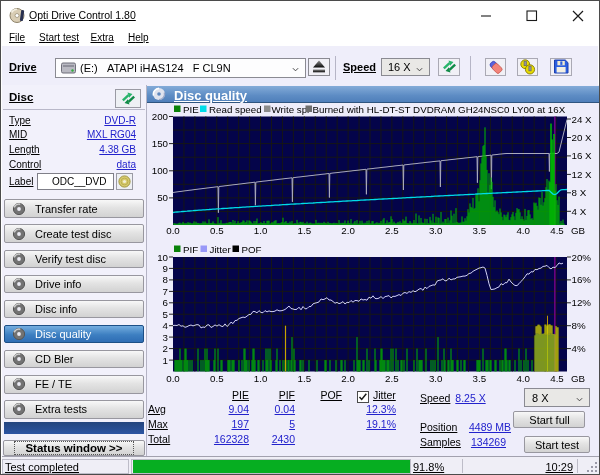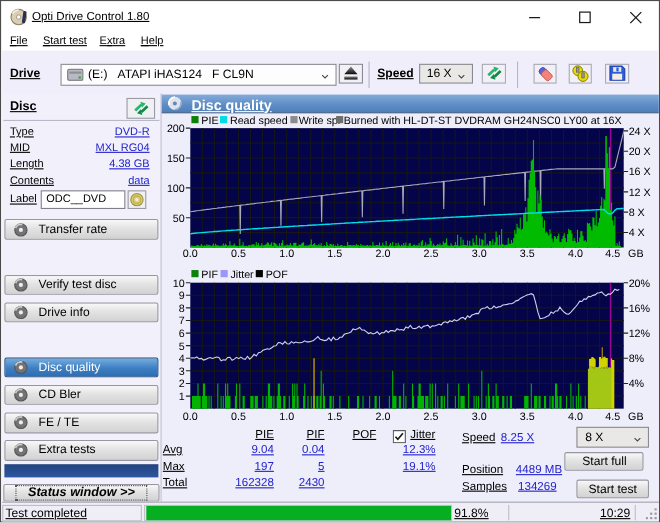--- a/index.html
+++ b/index.html
@@ -123,59 +123,77 @@
 <path d="M9 14.5 L3.8 12.8 L7.4 8.8 Z" fill="#0f8a46"></path>
       </svg>
     </div>
 <div class="abs" style="left:2px;top:108px;width:142px;height:1px;background:#b9b8c9"></div>
 <div class="lbl s10" style="left:8px;top:114px">Type</div>
     <div class="lbl s10 blue" style="right:463px;top:114px">DVD-R</div>
 <div class="lbl s10" style="left:8px;top:128px">MID</div>
     <div class="lbl s10 blue" style="right:463px;top:128px">MXL RG04</div>
 <div class="lbl s10" style="left:8px;top:143px">Length</div>
     <div class="lbl s10 blue" style="right:463px;top:143px">4.38 GB</div>
-<div class="lbl s10" style="left:8px;top:157.5px">Contents</div>
+<div class="lbl s10" style="left:8px;top:157.5px">Control</div>
     <div class="lbl s10 blue" style="right:463px;top:157.5px">data</div>
 <div class="lbl s10" style="left:8px;top:174.5px">Label</div>
 <div class="combo" style="left:36px;top:171.5px;width:77px;height:17.5px;background:#fff;border-color:#7f7f88">
-      <span style="margin-left:4px;font-size:10px">ODC__DVD</span>
+      <span style="margin-left:14px;font-size:10px">ODC__DVD</span>
     </div>
 <div class="combo" style="left:115px;top:171.5px;width:17px;height:17.5px;background:#eef0f4;justify-content:center;border-color:#9a9aa4">
 <svg width="13" height="13" viewBox="0 0 13 13">
         <circle cx="6.5" cy="6.5" r="5.6" fill="#d8cc6e" stroke="#a09440" stroke-width="1"></circle>
         <circle cx="6.5" cy="6.5" r="3.4" fill="none" stroke="#bcae52" stroke-width="1"></circle>
         <circle cx="6.5" cy="6.5" r="1.6" fill="#f2eed8"></circle>
       </svg>
 </div>
 <div class="lbtn" style="top:198.3px">
       <svg width="14" height="14" viewBox="0 0 14 14">
 <circle cx="7" cy="7" r="5.6" fill="#737373"></circle>
 <circle cx="7" cy="7" r="5.6" fill="none" stroke="#555" stroke-width="1"></circle>
 <path d="M2.1 5.4 A5.2 5.2 0 0 1 8.3 2.2" fill="none" stroke="#cdcdcd" stroke-width="1.6"></path>
 <circle cx="7" cy="7" r="1.9" fill="#ececf4"></circle>
       </svg>
       <span>Transfer rate</span>
     </div>
+<div class="lbtn" style="top:223.4px">
+      <svg width="14" height="14" viewBox="0 0 14 14">
+<circle cx="7" cy="7" r="5.6" fill="#737373"></circle>
+<circle cx="7" cy="7" r="5.6" fill="none" stroke="#555" stroke-width="1"></circle>
+<path d="M2.1 5.4 A5.2 5.2 0 0 1 8.3 2.2" fill="none" stroke="#cdcdcd" stroke-width="1.6"></path>
+<circle cx="7" cy="7" r="1.9" fill="#ececf4"></circle>
+      </svg>
+      <span>Create test disc</span>
+    </div>
 <div class="lbtn" style="top:273.6px">
       <svg width="14" height="14" viewBox="0 0 14 14">
 <circle cx="7" cy="7" r="5.6" fill="#737373"></circle>
 <circle cx="7" cy="7" r="5.6" fill="none" stroke="#555" stroke-width="1"></circle>
 <path d="M2.1 5.4 A5.2 5.2 0 0 1 8.3 2.2" fill="none" stroke="#cdcdcd" stroke-width="1.6"></path>
 <circle cx="7" cy="7" r="1.9" fill="#ececf4"></circle>
       </svg>
       <span>Drive info</span>
     </div>
 <div class="lbtn" style="top:248.5px">
       <svg width="14" height="14" viewBox="0 0 14 14">
 <circle cx="7" cy="7" r="5.6" fill="#737373"></circle>
 <circle cx="7" cy="7" r="5.6" fill="none" stroke="#555" stroke-width="1"></circle>
 <path d="M2.1 5.4 A5.2 5.2 0 0 1 8.3 2.2" fill="none" stroke="#cdcdcd" stroke-width="1.6"></path>
 <circle cx="7" cy="7" r="1.9" fill="#ececf4"></circle>
       </svg>
       <span>Verify test disc</span>
+    </div>
+<div class="lbtn" style="top:298.7px">
+      <svg width="14" height="14" viewBox="0 0 14 14">
+<circle cx="7" cy="7" r="5.6" fill="#737373"></circle>
+<circle cx="7" cy="7" r="5.6" fill="none" stroke="#555" stroke-width="1"></circle>
+<path d="M2.1 5.4 A5.2 5.2 0 0 1 8.3 2.2" fill="none" stroke="#cdcdcd" stroke-width="1.6"></path>
+<circle cx="7" cy="7" r="1.9" fill="#ececf4"></circle>
+      </svg>
+      <span>Disc info</span>
     </div>
 <div class="lbtn sel" style="top:323.8px">
       <svg width="14" height="14" viewBox="0 0 14 14">
 <circle cx="7" cy="7" r="5.6" fill="#737373"></circle>
 <circle cx="7" cy="7" r="5.6" fill="none" stroke="#555" stroke-width="1"></circle>
 <path d="M2.1 5.4 A5.2 5.2 0 0 1 8.3 2.2" fill="none" stroke="#cdcdcd" stroke-width="1.6"></path>
 <circle cx="7" cy="7" r="1.9" fill="#ececf4"></circle>
       </svg>
       <span>Disc quality</span>
     </div>
@@ -201,21 +219,21 @@
       <svg width="14" height="14" viewBox="0 0 14 14">
 <circle cx="7" cy="7" r="5.6" fill="#737373"></circle>
 <circle cx="7" cy="7" r="5.6" fill="none" stroke="#555" stroke-width="1"></circle>
 <path d="M2.1 5.4 A5.2 5.2 0 0 1 8.3 2.2" fill="none" stroke="#cdcdcd" stroke-width="1.6"></path>
 <circle cx="7" cy="7" r="1.9" fill="#ececf4"></circle>
       </svg>
       <span>Extra tests</span>
     </div>
 <div class="abs" style="left:3px;top:420.5px;width:140px;height:12px;background:linear-gradient(#24457e,#2c55a2)"></div>
 <div class="lbtn" style="top:438.5px;left:2px;width:142px;height:16.5px;justify-content:center;font-weight:bold;padding-left:0;font-size:11.5px">
-<span style="border:1px dotted #555;padding:0 10px;font-style:italic;">Status window &gt;&gt;</span>
+<span style="border:1px dotted #555;padding:0 10px;">Status window &gt;&gt;</span>
     </div>
 
 <div id="mainp"></div>
 <div class="abs" style="left:146px;top:84.5px;width:452px;height:16.5px;background:linear-gradient(#83abd8,#5d8cc4 60%,#4f7fba);border-bottom:1px solid #2f5580"></div>
 <div class="abs" style="left:151px;top:86px"><svg width="14" height="14" viewBox="0 0 14 14">
 <circle cx="7" cy="7" r="6" fill="#dfe3ee"></circle>
 <path d="M1.6 8.5 A5.6 5.6 0 0 1 7 1.4" fill="none" stroke="#fff" stroke-width="1.6"></path>
 <path d="M12.4 5.5 A5.6 5.6 0 0 1 7 12.6" fill="none" stroke="#9aa8c8" stroke-width="1.4"></path>
 <circle cx="7" cy="7" r="1.8" fill="#5d87bd"></circle>
       </svg></div>

